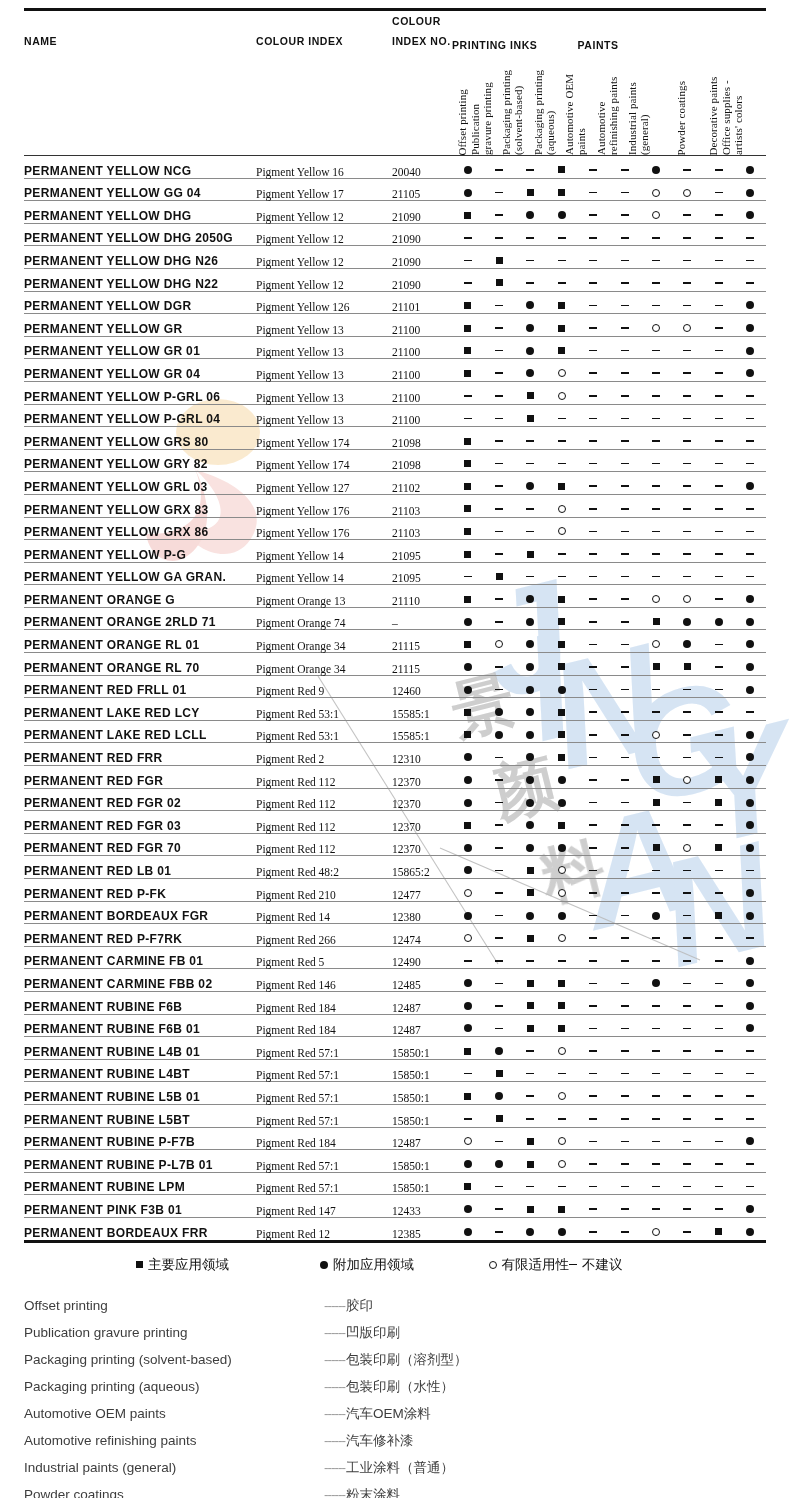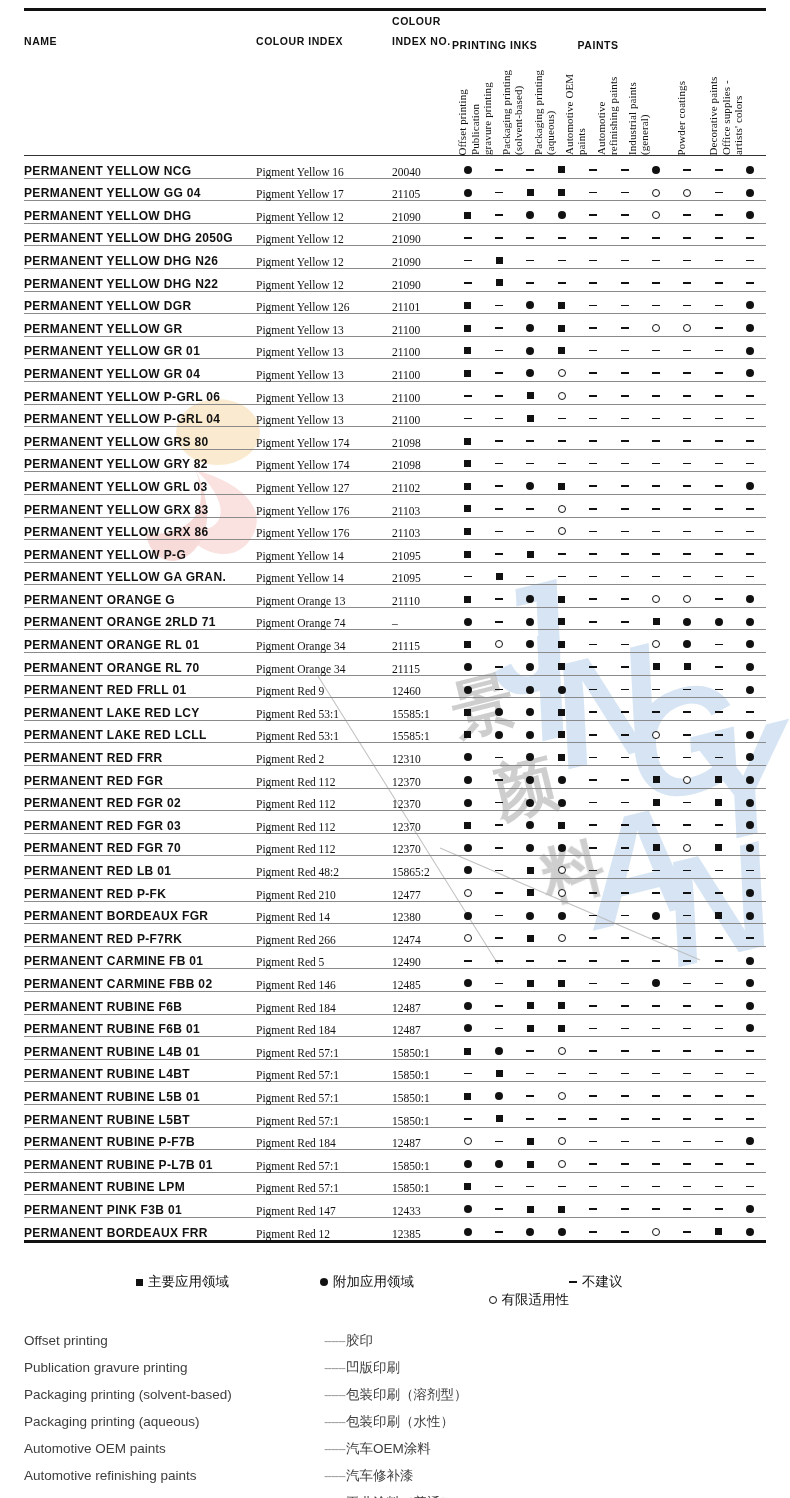--- a/index.html
+++ b/index.html
@@ -169,21 +169,21 @@
     display: flex;
     align-items: center;
     font-size: 13.5px;
     color: #111;
     padding-bottom: 18px;
   }
   .leg-key .kitem { display: flex; align-items: center; justify-content: flex-end; }
   .leg-key .kitem .lbl { margin-left: 5px; }
   .k1 { width: 205px; }
   .k2 { width: 185px; }
-  .k3 { width: 155px; margin-top: 35px; }
+  .k3 { width: 155px; }
 
   .leg-row {
     display: flex;
     align-items: baseline;
     font-size: 13.5px;
     color: #3d3d3d;
     line-height: 27px;
   }
   .leg-en { width: 300px; white-space: nowrap; }
   .leg-dash { color: #9a9a9a; letter-spacing: -1px; margin-right: 1px; }

